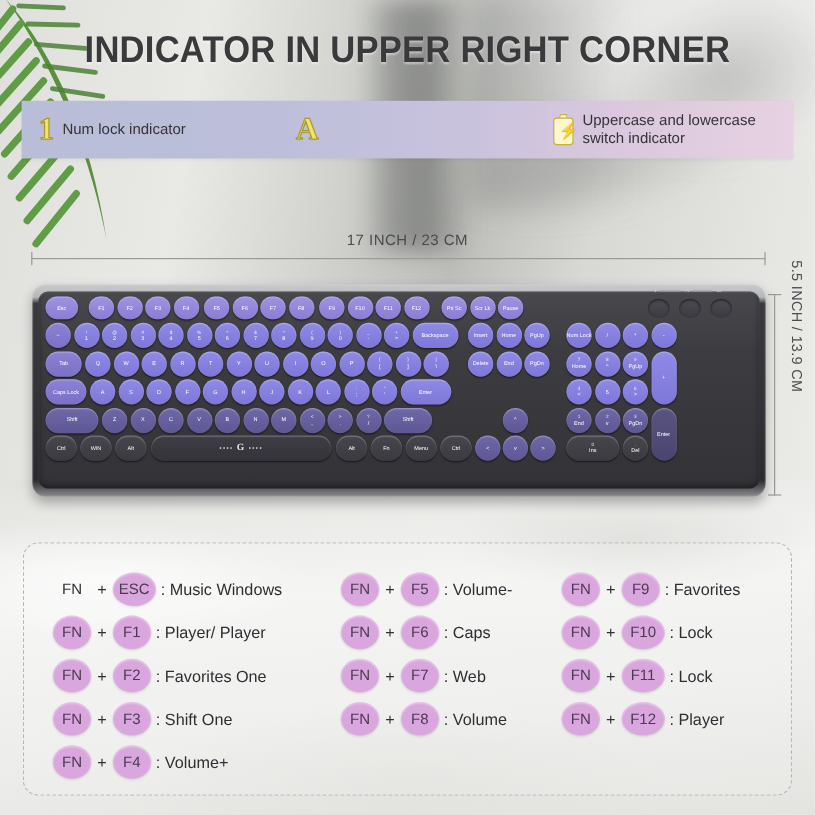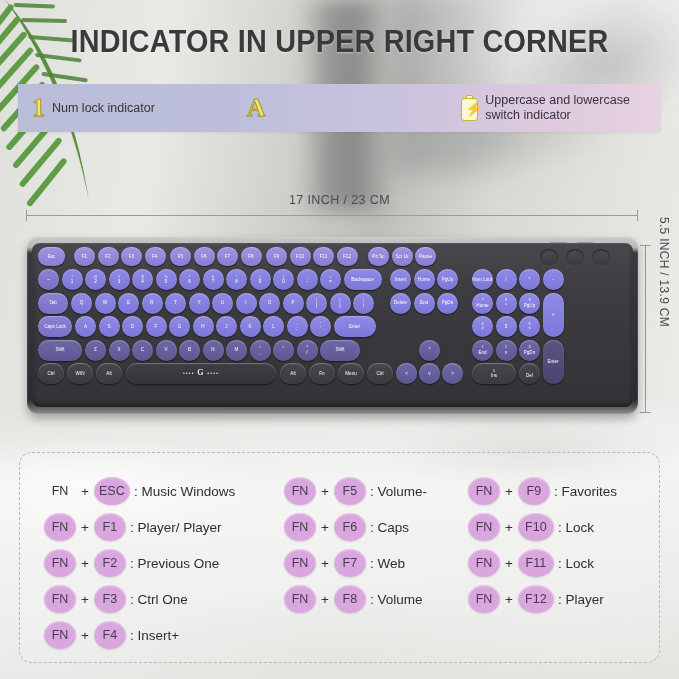--- a/index.html
+++ b/index.html
@@ -630,33 +630,33 @@
       <div class="sc-row">
         <span class="kcap">FN</span>
         <span class="plus">+</span>
         <span class="kcap">F1</span>
         <span class="sc-label">: Player/ Player</span>
       </div>
       <div class="sc-row">
         <span class="kcap">FN</span>
         <span class="plus">+</span>
         <span class="kcap">F2</span>
-        <span class="sc-label">: Previous One</span>
+        <span class="sc-label">: Favorites One</span>
       </div>
       <div class="sc-row">
         <span class="kcap">FN</span>
         <span class="plus">+</span>
         <span class="kcap">F3</span>
-        <span class="sc-label">: Ctrl One</span>
+        <span class="sc-label">: Shift One</span>
       </div>
       <div class="sc-row">
         <span class="kcap">FN</span>
         <span class="plus">+</span>
         <span class="kcap">F4</span>
-        <span class="sc-label">: Insert+</span>
+        <span class="sc-label">: Volume+</span>
       </div>
     </div>
   <div class="sc-col" id="sc-col-2">
       <div class="sc-row">
         <span class="kcap">FN</span>
         <span class="plus">+</span>
         <span class="kcap">F5</span>
         <span class="sc-label">: Volume-</span>
       </div>
       <div class="sc-row">

